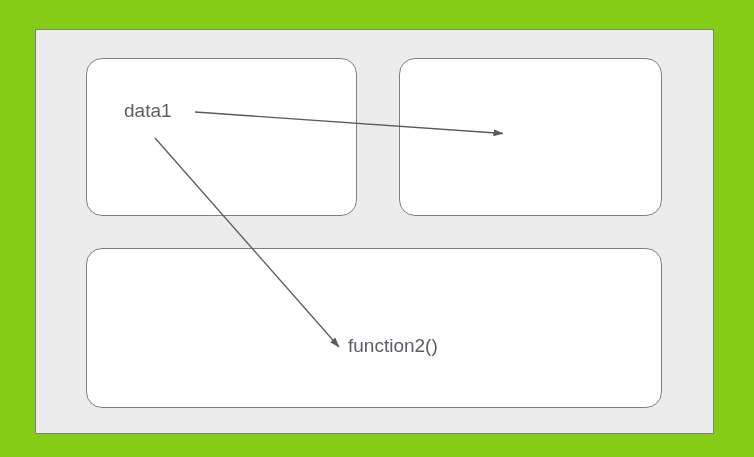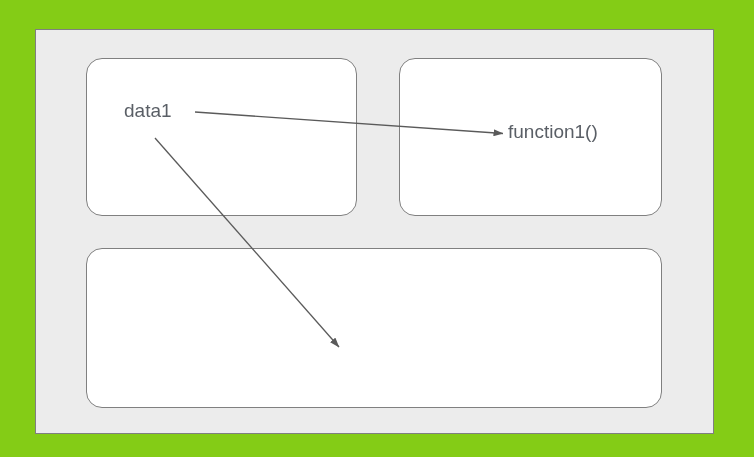--- a/index.html
+++ b/index.html
@@ -111,16 +111,16 @@
       </marker>
     </defs>
 
     <line x1="195" y1="112" x2="503" y2="133.5" stroke="#5a5a5a" stroke-width="1.3" marker-end="url(#arrowhead-filled)"></line>
 
     <line x1="155" y1="138" x2="339" y2="347" stroke="#5a5a5a" stroke-width="1.3" marker-end="url(#arrowhead-filled)"></line>
   </svg>
 
   <div class="label label-data1">data1</div>
 
-  <div class="label label-function1">function1()</div>
 
+  <div class="label label-function2">function2()</div>
 
 </div>
 
 </body></html>

